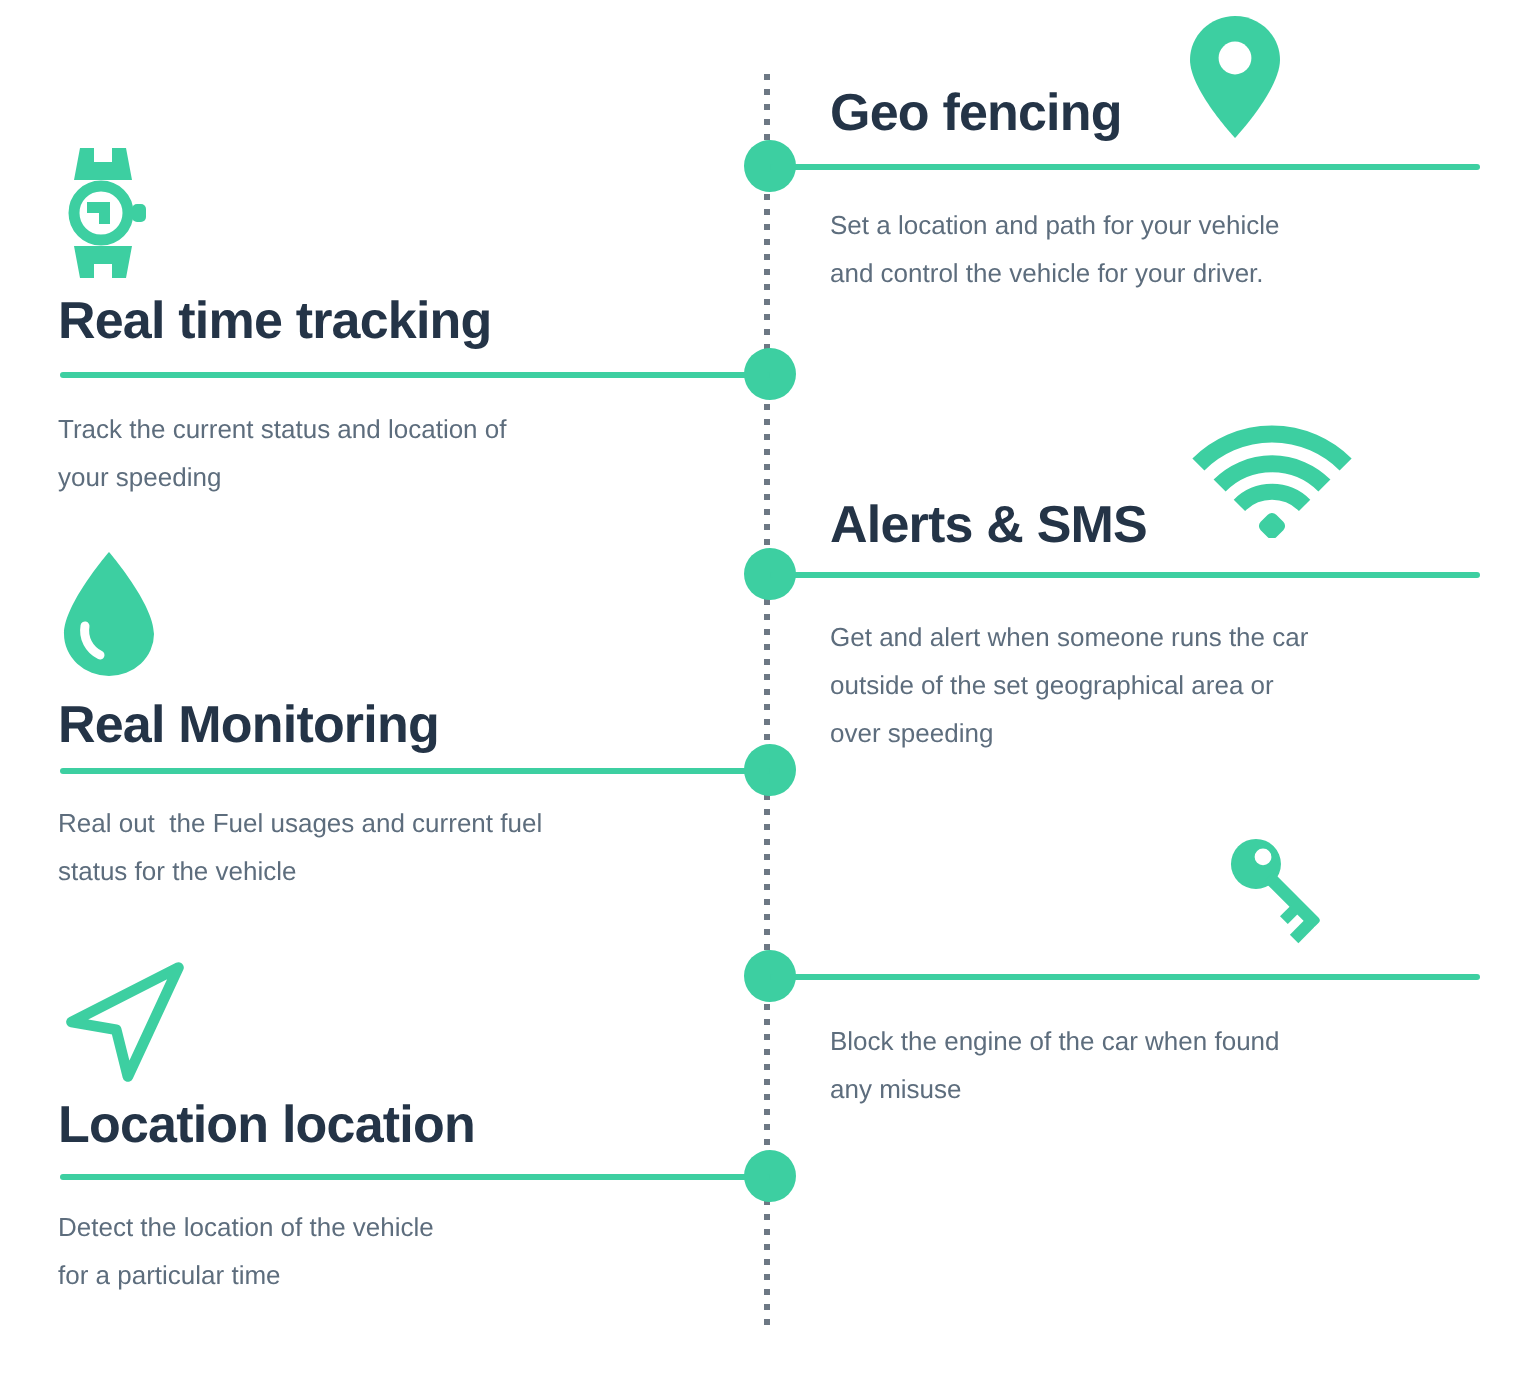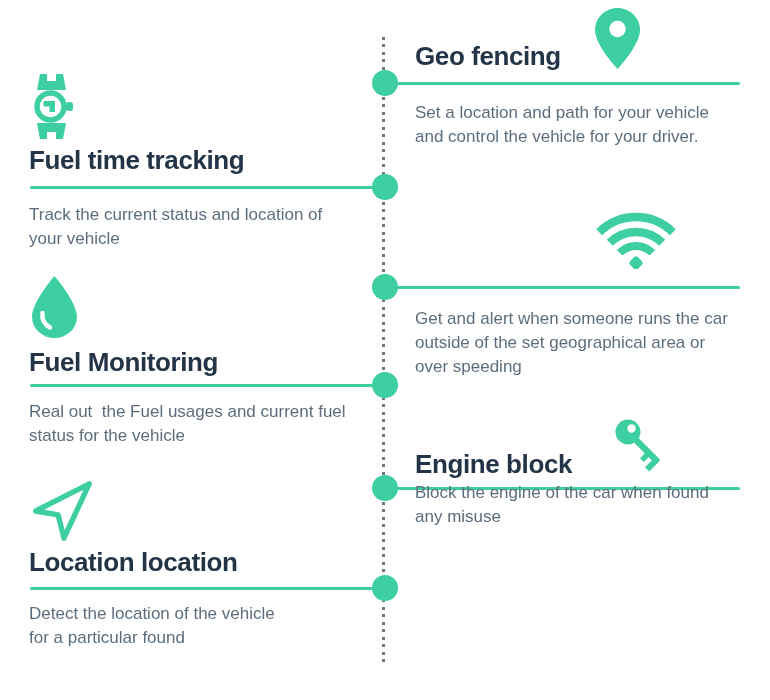--- a/index.html
+++ b/index.html
@@ -48,21 +48,21 @@
     margin: 0;
     font-size: 26px;
     font-weight: bold;
     letter-spacing: -0.4px;
     line-height: 1.05;
     color: var(--heading-color);
   }
   .feature-desc {
     position: absolute;
     margin: 0;
-    font-size: 17px;
+    font-size: 13px;
     line-height: 24px;
     color: var(--body-color);
     white-space: pre-wrap;
   }
   .icon {
     position: absolute;
     color: var(--accent);
   }
   .icon svg { display: block; width: 100%; height: 100%; }
   .col-left  { left: 29px; }
@@ -101,63 +101,63 @@
 
   <span class="icon" style="left:30px; top:74px; width:43px; height:65px">
     <svg viewBox="0 0 43 65">
       <path fill="currentColor" d="M10,0 h7 v7 h9 V0 h7 l3,16 h-29 z"></path>
       <path fill="currentColor" d="M10,65 l-3,-16 h29 l-3,16 h-7 v-7 h-9 v7 z"></path>
       <circle cx="20.5" cy="32.5" r="13.5" fill="none" stroke="currentColor" stroke-width="5.5"></circle>
       <rect x="36" y="28" width="7" height="9" rx="2.5" fill="currentColor"></rect>
       <path fill="currentColor" d="M13.5,27 h11.5 v11 h-5.5 v-5.5 h-6 z"></path>
     </svg>
   </span>
-  <h2 class="feature-title col-left" style="top:147px">Fuel time tracking</h2>
+  <h2 class="feature-title col-left" style="top:147px">Real time tracking</h2>
   <p class="feature-desc col-left" style="top:203px">Track the current status and location of
-your vehicle</p>
+your speeding</p>
 
   <span class="icon" style="left:596px; top:211px; width:80px; height:58px">
     <svg viewBox="0 0 80 58">
       <path d="M3.2,21.2 A52,52 0 0 1 76.8,21.2" fill="none" stroke="currentColor" stroke-width="8.5"></path>
       <path d="M13.8,31.8 A37,37 0 0 1 66.2,31.8" fill="none" stroke="currentColor" stroke-width="8.5"></path>
       <path d="M23.7,41.7 A23,23 0 0 1 56.3,41.7" fill="none" stroke="currentColor" stroke-width="8"></path>
       <rect x="34.5" y="46.5" width="11" height="11" rx="3" fill="currentColor" transform="rotate(45 40 52)"></rect>
     </svg>
   </span>
+  <h2 class="feature-title col-right" style="top:249px">Alerts &amp; SMS</h2>
   <p class="feature-desc col-right" style="top:307px">Get and alert when someone runs the car
 outside of the set geographical area or
 over speeding</p>
 
   <span class="icon" style="left:31px; top:275px; width:47px; height:63px">
     <svg viewBox="0 0 47 63">
       <path fill="currentColor" d="M23.5,1 C23.5,1 1,27 1,42 a22.5,21 0 0 0 45,0 C46,27 23.5,1 23.5,1 Z"></path>
       <path d="M11.5,38 a13.5,13.5 0 0 0 7.5,14.5" fill="none" stroke="#ffffff" stroke-width="4.5" stroke-linecap="round"></path>
     </svg>
   </span>
-  <h2 class="feature-title col-left" style="top:349px">Fuel Monitoring</h2>
+  <h2 class="feature-title col-left" style="top:349px">Real Monitoring</h2>
   <p class="feature-desc col-left" style="top:400px">Real out  the Fuel usages and current fuel
 status for the vehicle</p>
 
   <span class="icon" style="left:610px; top:414px; width:60px; height:60px">
     <svg viewBox="0 0 60 60">
       <g transform="rotate(45 30 30)">
         <circle cx="13" cy="30" r="12.5" fill="currentColor"></circle>
         <circle cx="13" cy="25" r="4.2" fill="#ffffff"></circle>
         <rect x="22" y="26.8" width="34" height="6.5" rx="2" fill="currentColor"></rect>
         <rect x="40" y="32" width="5.5" height="8" fill="currentColor"></rect>
         <rect x="50" y="32" width="6" height="11" fill="currentColor"></rect>
       </g>
     </svg>
   </span>
-  <h2 class="feature-title col-right" style="top:451px">Engine block</h2>
-  <p class="feature-desc col-right" style="top:481px">Block the engine of the car when found
+  <p class="feature-desc col-right" style="top:509px">Block the engine of the car when found
 any misuse</p>
 
   <span class="icon" style="left:27px; top:476px; width:70px; height:70px">
     <svg viewBox="0 0 72 72">
       <polygon points="9,36 64,8 38,64 32,40" fill="none" stroke="currentColor" stroke-width="5.5" stroke-linejoin="round" stroke-linecap="round"></polygon>
     </svg>
   </span>
   <h2 class="feature-title col-left" style="top:549px">Location location</h2>
   <p class="feature-desc col-left" style="top:602px">Detect the location of the vehicle
-for a particular found</p>
+for a particular time</p>
 
 </div>
 
 </body></html>

